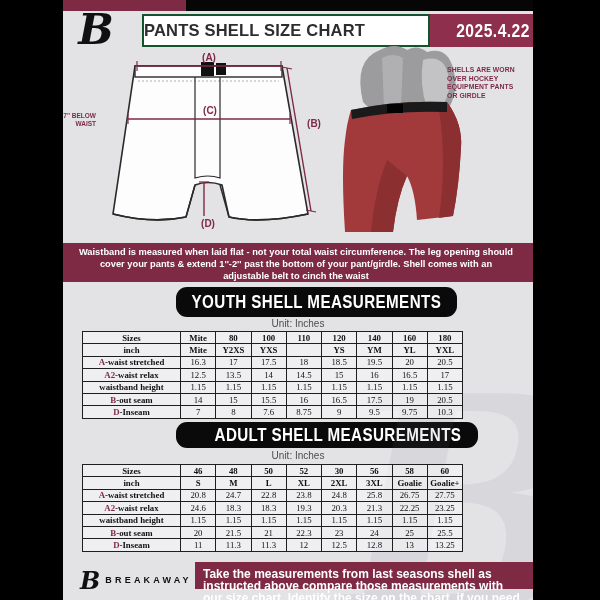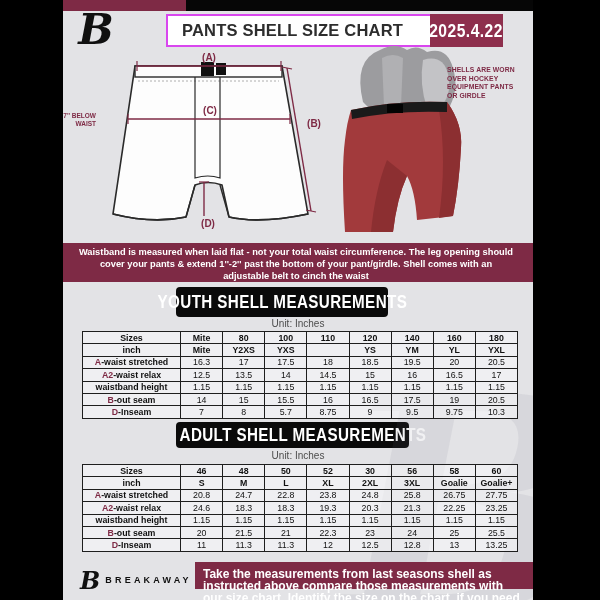--- a/index.html
+++ b/index.html
@@ -7,50 +7,50 @@
           font-family:"Liberation Sans",sans-serif;}
   .content{position:absolute;left:63px;top:0;width:470px;height:600px;
            background:#e3e3e6;overflow:hidden;}
   
   .topbar-maroon{position:absolute;left:0;top:0;width:123px;height:11px;background:var(--maroon);}
   .topbar-black{position:absolute;left:123px;top:0;width:347px;height:11px;background:#060606;}
   
   .logo-b{position:absolute;left:8px;top:8px;width:50px;height:44px;
           font:italic 900 42px "DejaVu Serif",serif;color:#101010;line-height:44px;text-align:center;}
   .title-box{position:absolute;left:79px;top:14px;width:288px;height:33px;background:#ffffff;
-             border:2px solid #d946ef;box-sizing:border-box;display:flex;align-items:center;
-             padding-left:14px;font-size:16.5px;font-weight:700;color:#2d2d2d;letter-spacing:0.2px;margin-left:24px;}
-  .date-box{position:absolute;left:367px;top:14px;width:73px;height:33px;background:var(--date-bg);
-            display:flex;align-items:center;justify-content:center;}
+             border:2px solid #14532d;box-sizing:border-box;display:flex;align-items:center;
+             font-size:16.5px;font-weight:700;color:#2d2d2d;letter-spacing:0.2px;}
+  .date-box{position:absolute;left:367px;top:14px;width:103px;height:33px;background:var(--date-bg);
+            display:flex;align-items:center;justify-content:flex-end;}
   .date-box span{color:#fff;font-weight:700;font-size:17px;display:inline-block;
                  transform:scale(0.92,1.12);letter-spacing:0.5px;}
   
   .diagram{position:absolute;left:35px;top:53px;width:230px;height:182px;}
   .waist-note{position:absolute;left:0px;top:112px;width:33px;text-align:right;
               color:var(--maroon);font-size:6.5px;font-weight:700;line-height:7.5px;}
   .photo{position:absolute;left:272px;top:40px;width:195px;height:200px;}
   .photo-caption{position:absolute;left:384px;top:66px;width:76px;color:var(--maroon);
                  font-size:6.8px;font-weight:700;line-height:8.6px;letter-spacing:0.1px;}
   
   .info-banner{position:absolute;left:0;top:243px;width:470px;height:39px;background:var(--maroon);
                box-sizing:border-box;padding:3px 17px 0 13px;color:#fff;text-align:center;
                font-size:9.3px;font-weight:600;line-height:12.2px;}
-  .section-banner{position:absolute;left:113px;width:212px;background:#0a0a0a;border-radius:4px;
+  .section-banner{position:absolute;left:113px;width:281px;background:#0a0a0a;border-radius:11px;
                   display:flex;align-items:center;justify-content:center;}
   .section-banner span{color:#fff;font-weight:700;font-size:15.5px;letter-spacing:0.4px;
                        display:inline-block;transform:scale(0.98,1.2);white-space:nowrap;}
   .banner-youth{top:287px;height:30px;}
   .banner-adult{top:422px;height:26px;padding-left:21px;}
   .unit{position:absolute;left:0;width:470px;text-align:center;color:#4d4d4d;
         font-size:10px;font-weight:500;}
   .unit-youth{top:318px;}
   .unit-adult{top:450px;}
   
-  table.meas{position:absolute;left:19px;width:436px;border-collapse:collapse;table-layout:fixed;
-             z-index:2;font-size:8.8px;color:#111;}
+  table.meas{position:absolute;left:19px;width:381px;border-collapse:collapse;table-layout:fixed;
+             z-index:2;font-size:8.8px;color:#111;font-family:Liberation Serif, serif;}
   .table-youth{top:331px;}
   .table-adult{top:464px;}
   table.meas td{border:1.3px solid #1e1e1e;height:11.4px;text-align:center;vertical-align:middle;
                 padding:0;overflow:hidden;white-space:nowrap;background:rgba(250,250,251,0.55);}
   table.meas td.lbl{font-weight:700;}
   table.meas col.c-lbl{width:98px;}
   table.meas td.b{font-weight:700;}
   .pfx{color:var(--maroon);font-weight:700;}
   
   .watermark{position:absolute;right:-60px;top:330px;font:italic 900 300px "DejaVu Serif",serif;
@@ -223,21 +223,21 @@
             <td>16</td>
             <td>16.5</td>
             <td>17.5</td>
             <td>19</td>
             <td>20.5</td>
           </tr>
           <tr>
             <td class="lbl"><span class="pfx">D</span>-Inseam</td>
             <td>7</td>
             <td>8</td>
-            <td>5.7</td>
+            <td>7.6</td>
             <td>8.75</td>
             <td>9</td>
             <td>9.5</td>
             <td>9.75</td>
             <td>10.3</td>
           </tr>
         </tbody>
     </table>
 
     <div class="section-banner banner-adult">

